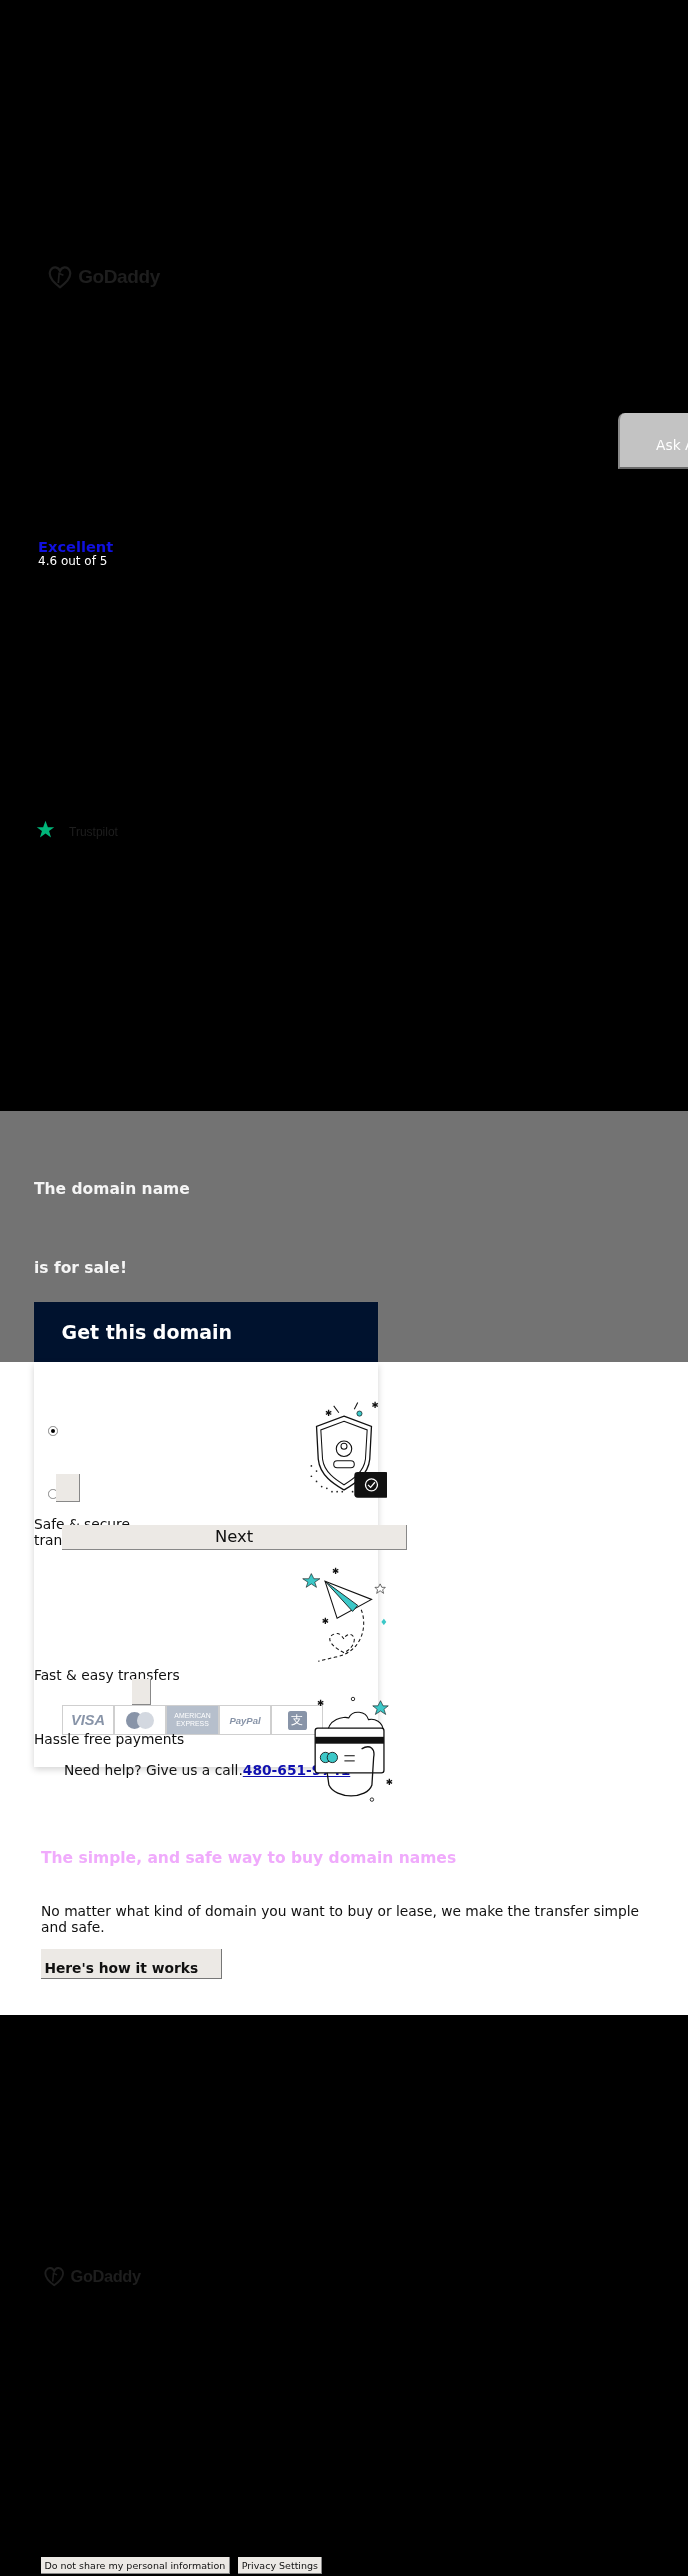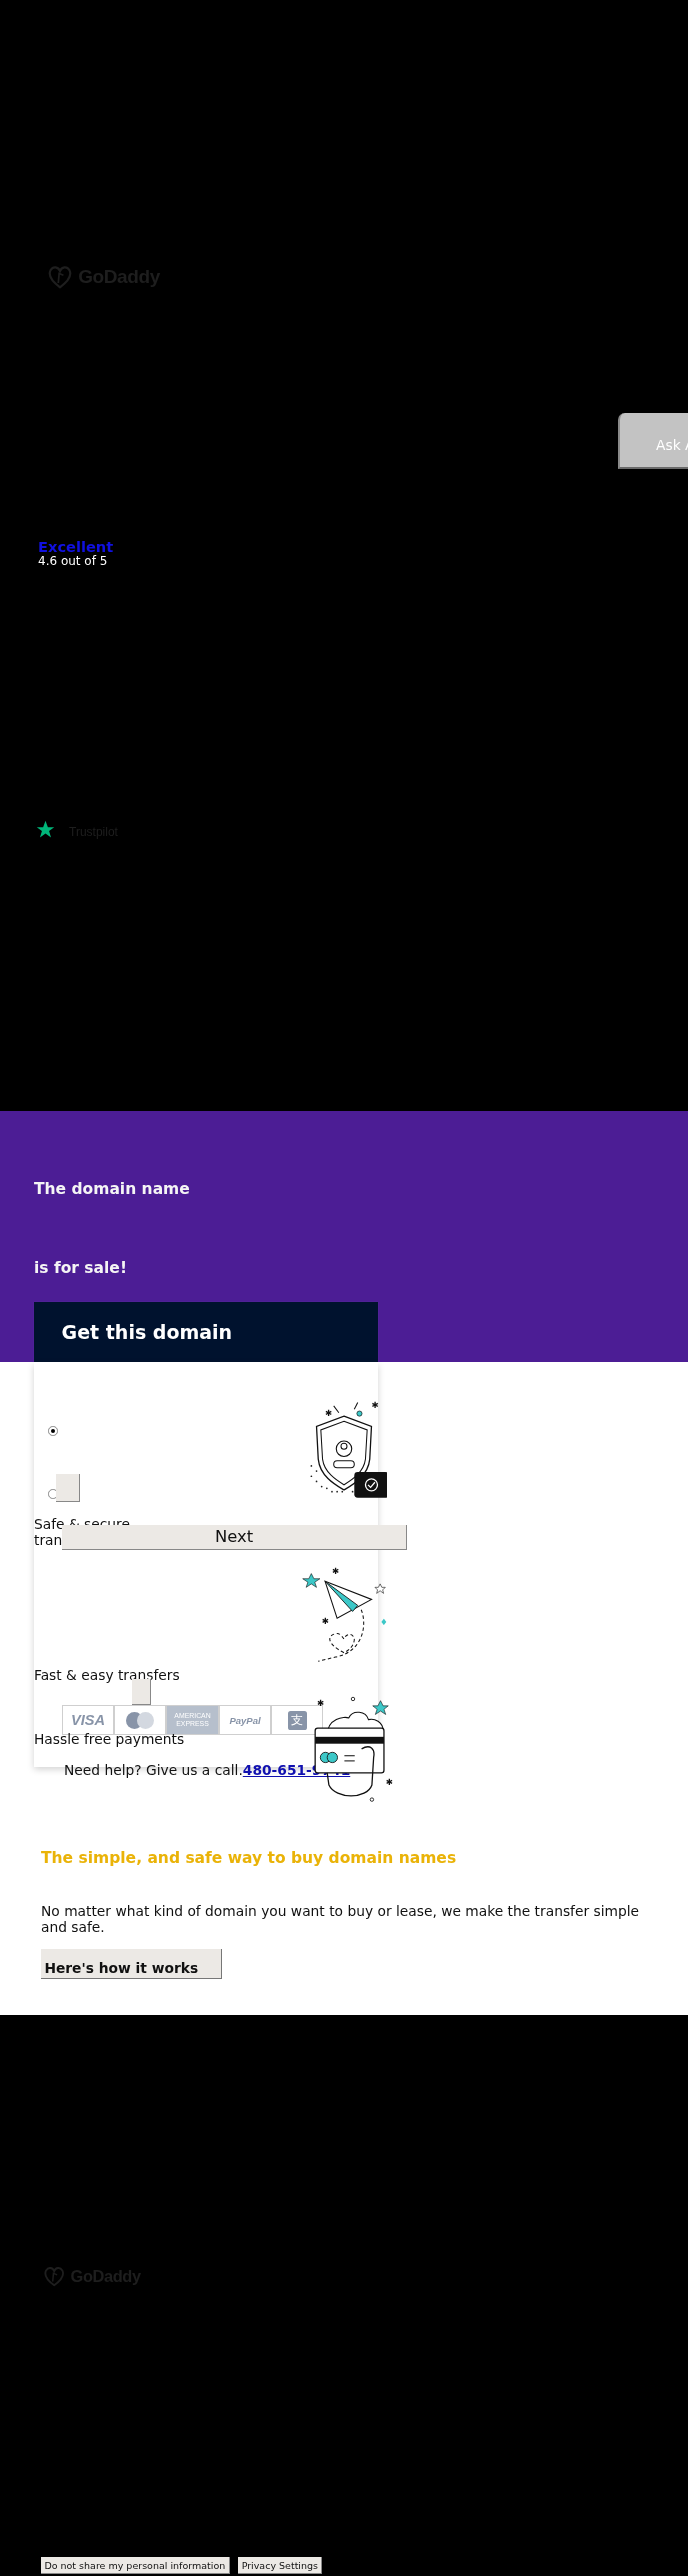--- a/index.html
+++ b/index.html
@@ -19,21 +19,21 @@
              padding: 24px 0 0 36px; white-space: nowrap; overflow: hidden; }
 
   .rating { left: 38px; top: 539px; }
   .rating .r-title { color: #1010e0; font-weight: bold; font-size: 14.6px; line-height: 15.5px; }
   .rating .r-score { color: #ffffff; font-size: 12px; line-height: 13.8px; }
 
   .trustpilot { left: 36px; top: 820px; display: flex; align-items: flex-end; gap: 14px; }
   .trustpilot .tp-text { color: #1e1e1e; font-size: 12px; font-family: "Liberation Sans", sans-serif; }
 
   
-  .hero { left: 0; top: 1111px; width: 689px; height: 251px; background: #4c1d95; }
+  .hero { left: 0; top: 1111px; width: 689px; height: 251px; background: #737373; }
   .hero .pre { position: absolute; left: 34px; top: 69px; color: #f5f5f5; font-weight: bold; font-size: 15.5px; }
   .hero .domain { position: absolute; left: 34px; top: 90px; color: #fff; font-weight: bold; font-size: 46px; letter-spacing: 0.4px; }
   .hero .post { position: absolute; left: 34px; top: 148px; color: #f5f5f5; font-weight: bold; font-size: 15.5px; }
   .hero .get-box { position: absolute; left: 34px; top: 191px; width: 344px; height: 60px; background: #00122e;
                    box-shadow: 0 0 1.7px rgba(255,255,255,0.08); }
   .hero .get-box span { position: absolute; left: 27.6px; top: 19px; color: #fff; font-weight: bold; font-size: 19px; }
 
   
   .white { left: 0; top: 1362px; width: 689px; height: 653px; background: #fff; }
   .card { left: 34px; top: 1362px; width: 344px; height: 405px; background: #fff; box-shadow: 0 2.6px 6.9px rgba(0,0,0,0.18); }
@@ -65,21 +65,21 @@
   .alipay { width: 19px; height: 19px; background: #8894a8; border-radius: 2.6px; color: #fff; font-size: 12px; text-align: center; line-height: 19px; }
 
   .help { left: 64px; top: 1762px; font-size: 13.8px; color: #111; white-space: nowrap; }
   .help a { color: #1010b0; font-weight: bold; text-decoration: underline; }
 
   .ill { width: 86px; }
   .ill-shield { left: 301px; top: 1399px; }
   .ill-plane { left: 301px; top: 1558px; }
   .ill-card { left: 310px; top: 1692px; }
 
-  .h2 { left: 41px; top: 1849px; font-weight: bold; font-size: 15.5px; color: #eab308; }
+  .h2 { left: 41px; top: 1849px; font-weight: bold; font-size: 15.5px; color: #f0abfc; }
   .para { left: 41px; top: 1904px; width: 620px; font-size: 13.8px; line-height: 15.5px; color: #111; }
   .how-btn { left: 41px; top: 1949px; width: 181px; height: 30px; background: #ece9e5; border-right: 1.7px solid #777; border-bottom: 1.7px solid #777;
              font-weight: bold; font-size: 13.8px; padding: 11.2px 0 0 3.4px; color: #111; }
 
   .footer-btns { left: 41px; top: 2557px; display: flex; gap: 8.6px; }
   .footer-btns button { font-family: "DejaVu Sans", sans-serif; font-size: 9.5px; background: #ece9e5; border: none;
                         border-right: 0.9px solid #888; border-bottom: 0.9px solid #888; padding: 1.7px 3.4px; height: 17px; color: #111; }
 </style>
 </head>
 <body>

